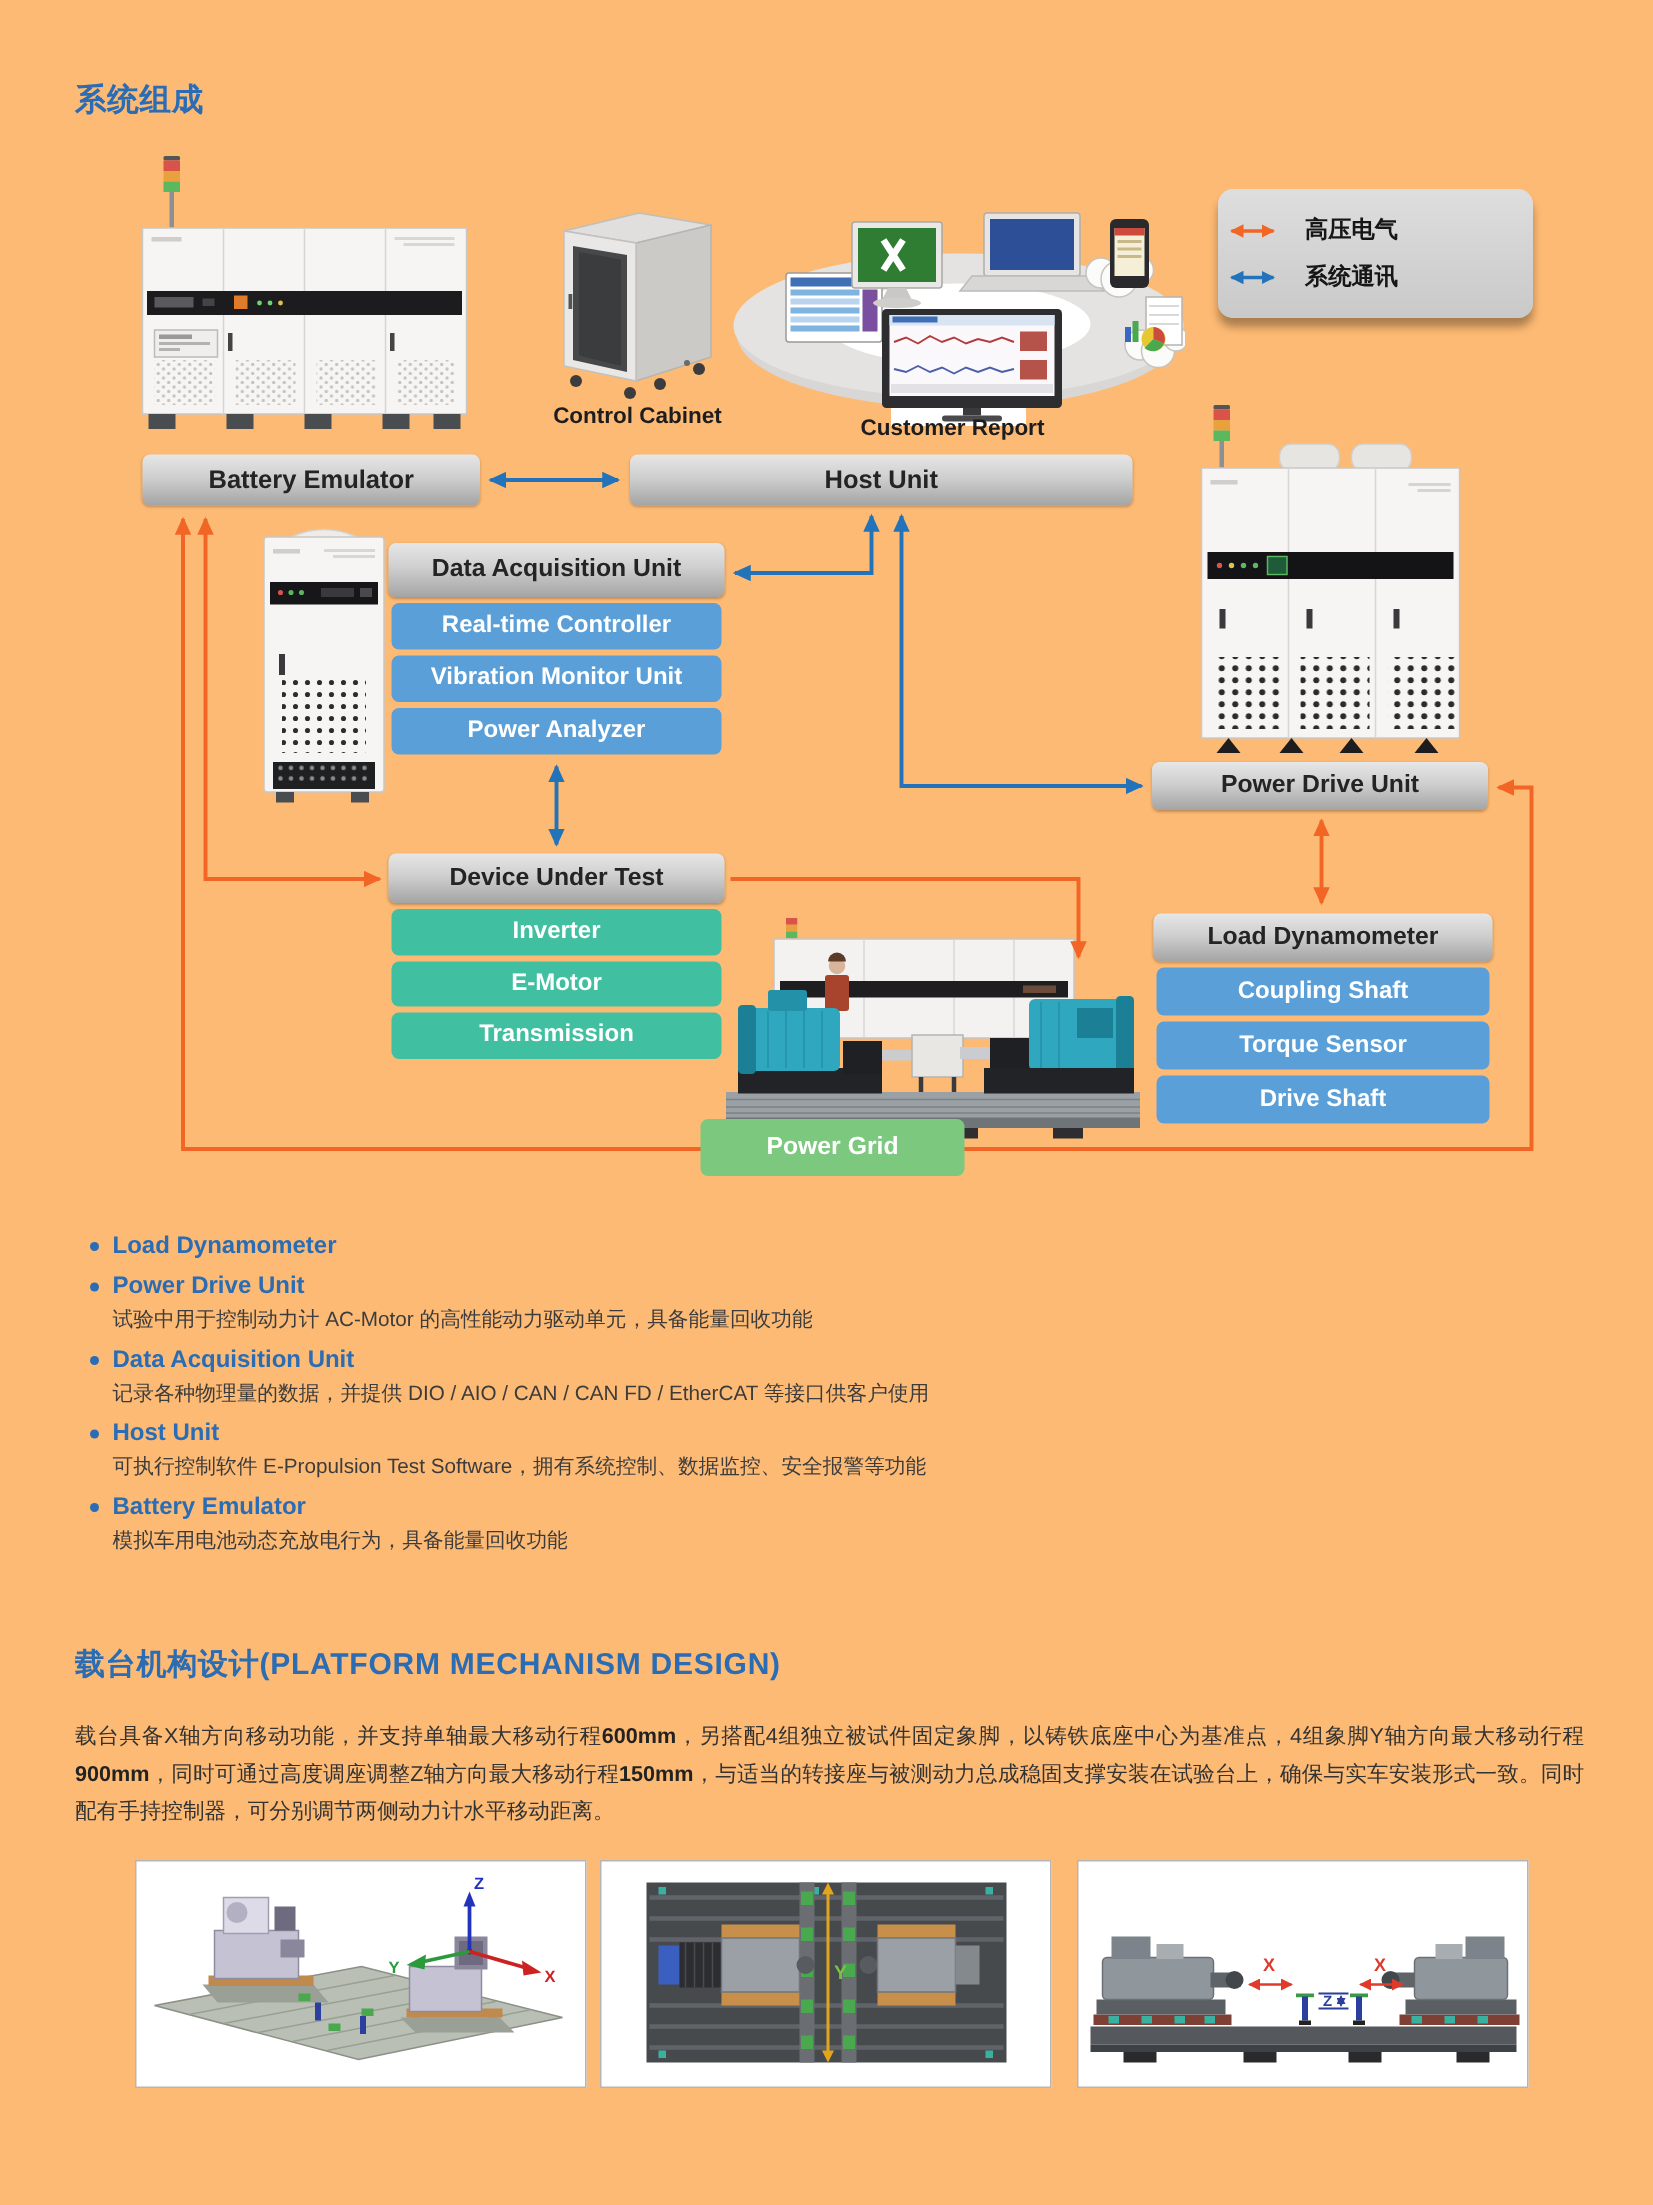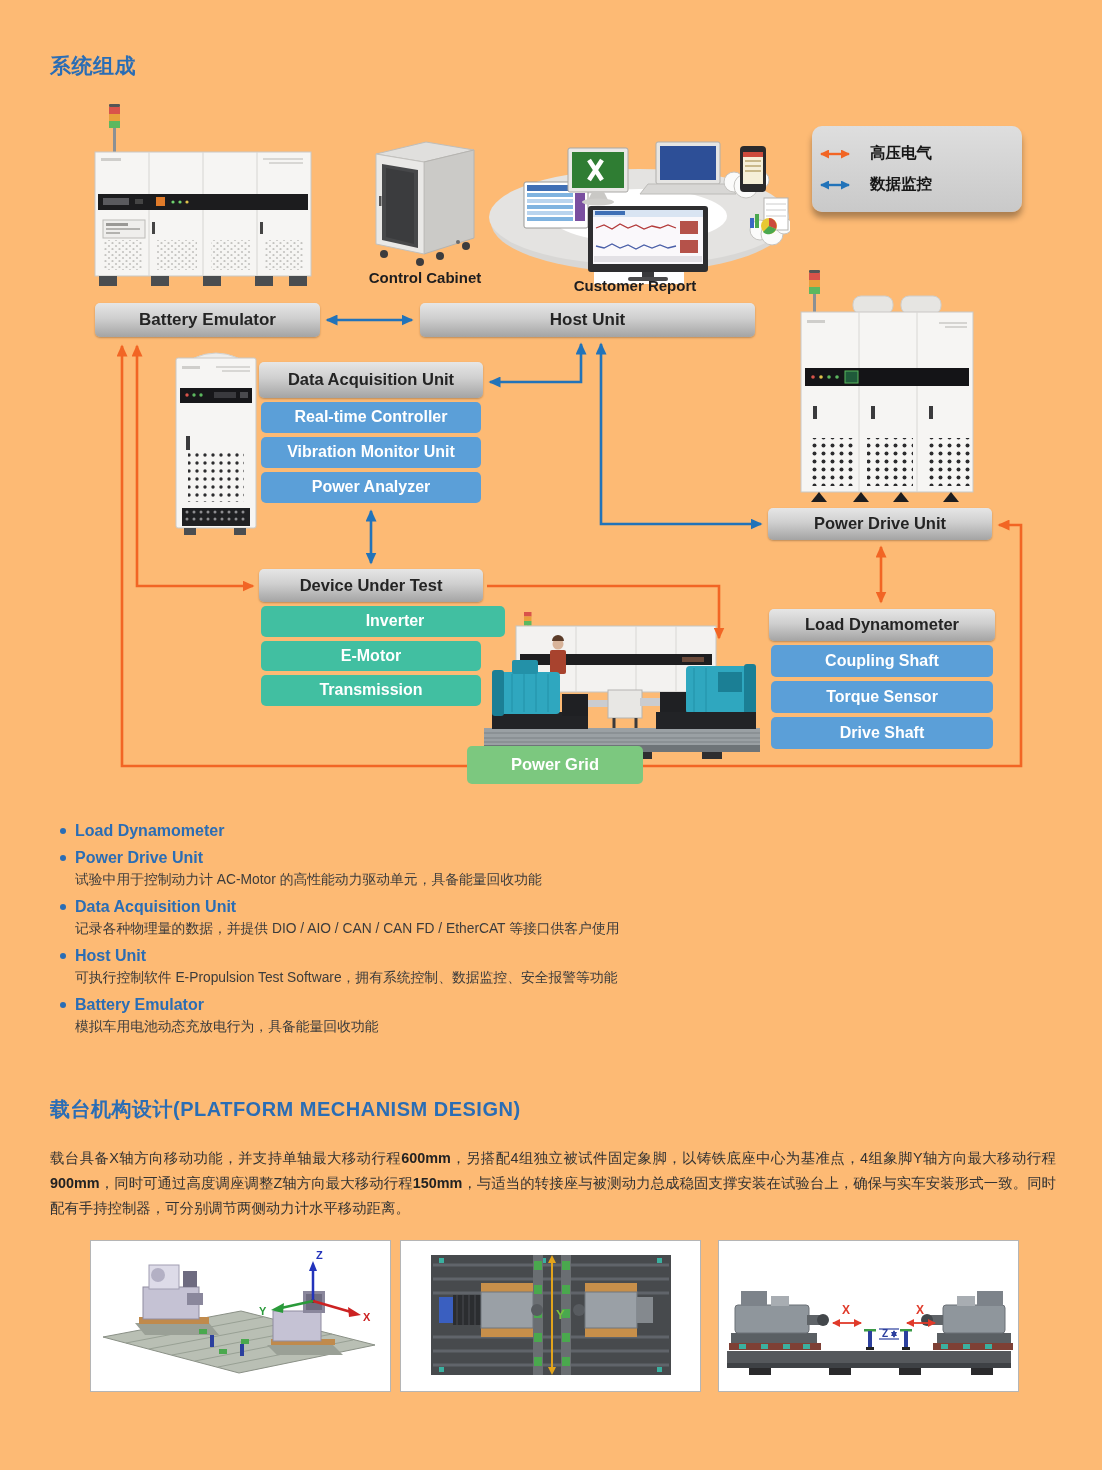--- a/index.html
+++ b/index.html
@@ -332,32 +332,32 @@
     </div>
     <div class="legrow">
       <svg width="46" height="12">
         <defs>
             <marker id="lgB" markerUnits="userSpaceOnUse" markerWidth="10" markerHeight="9" refX="8" refY="4.5" orient="auto-start-reverse">
               <path d="M0,0 L9,4.5 L0,9 Z" fill="#2273b9"></path>
             </marker>
           </defs>
         <line x1="9" y1="6" x2="37" y2="6" stroke="#2273b9" stroke-width="2.4" marker-start="url(#lgB)" marker-end="url(#lgB)"></line>
       </svg>
-      <span class="leglab">数据监控</span>
+      <span class="leglab">系统通讯</span>
     </div>
   </div>
 
   <div class="dbox gray" style="left:95px;top:303px;width:225px;height:34px;">Battery Emulator</div>
   <div class="dbox gray" style="left:420px;top:303px;width:335px;height:34px;">Host Unit</div>
   <div class="dbox gray" style="left:259px;top:362px;width:224px;height:36px;font-size:16.5px;">Data Acquisition Unit</div>
   <div class="dbox blue" style="left:261px;top:402px;width:220px;height:31px;">Real-time Controller</div>
   <div class="dbox blue" style="left:261px;top:437px;width:220px;height:31px;">Vibration Monitor Unit</div>
   <div class="dbox gray" style="left:259px;top:569px;width:224px;height:33px;font-size:16.5px;">Device Under Test</div>
   <div class="dbox blue" style="left:261px;top:472px;width:220px;height:31px;">Power Analyzer</div>
-  <div class="dbox teal" style="left:261px;top:606px;width:220px;height:31px;padding-left:24px;">Inverter</div>
+  <div class="dbox teal" style="left:261px;top:606px;width:220px;height:31px;">Inverter</div>
   <div class="dbox teal" style="left:261px;top:641px;width:220px;height:30px;">E-Motor</div>
   <div class="dbox teal" style="left:261px;top:675px;width:220px;height:31px;">Transmission</div>
   <div class="dbox gray" style="left:768px;top:508px;width:224px;height:32px;font-size:16.5px;">Power Drive Unit</div>
   <div class="dbox gray" style="left:769px;top:609px;width:226px;height:32px;font-size:16.5px;">Load Dynamometer</div>
   <div class="dbox blue" style="left:771px;top:645px;width:222px;height:32px;">Coupling Shaft</div>
   <div class="dbox blue" style="left:771px;top:681px;width:222px;height:32px;">Torque Sensor</div>
   <div class="dbox blue" style="left:771px;top:717px;width:222px;height:32px;">Drive Shaft</div>
   <div class="dbox green" style="left:430px;top:746px;width:176px;height:38px;margin-left:37px;">Power Grid</div>
 
   <div class="bullets">

